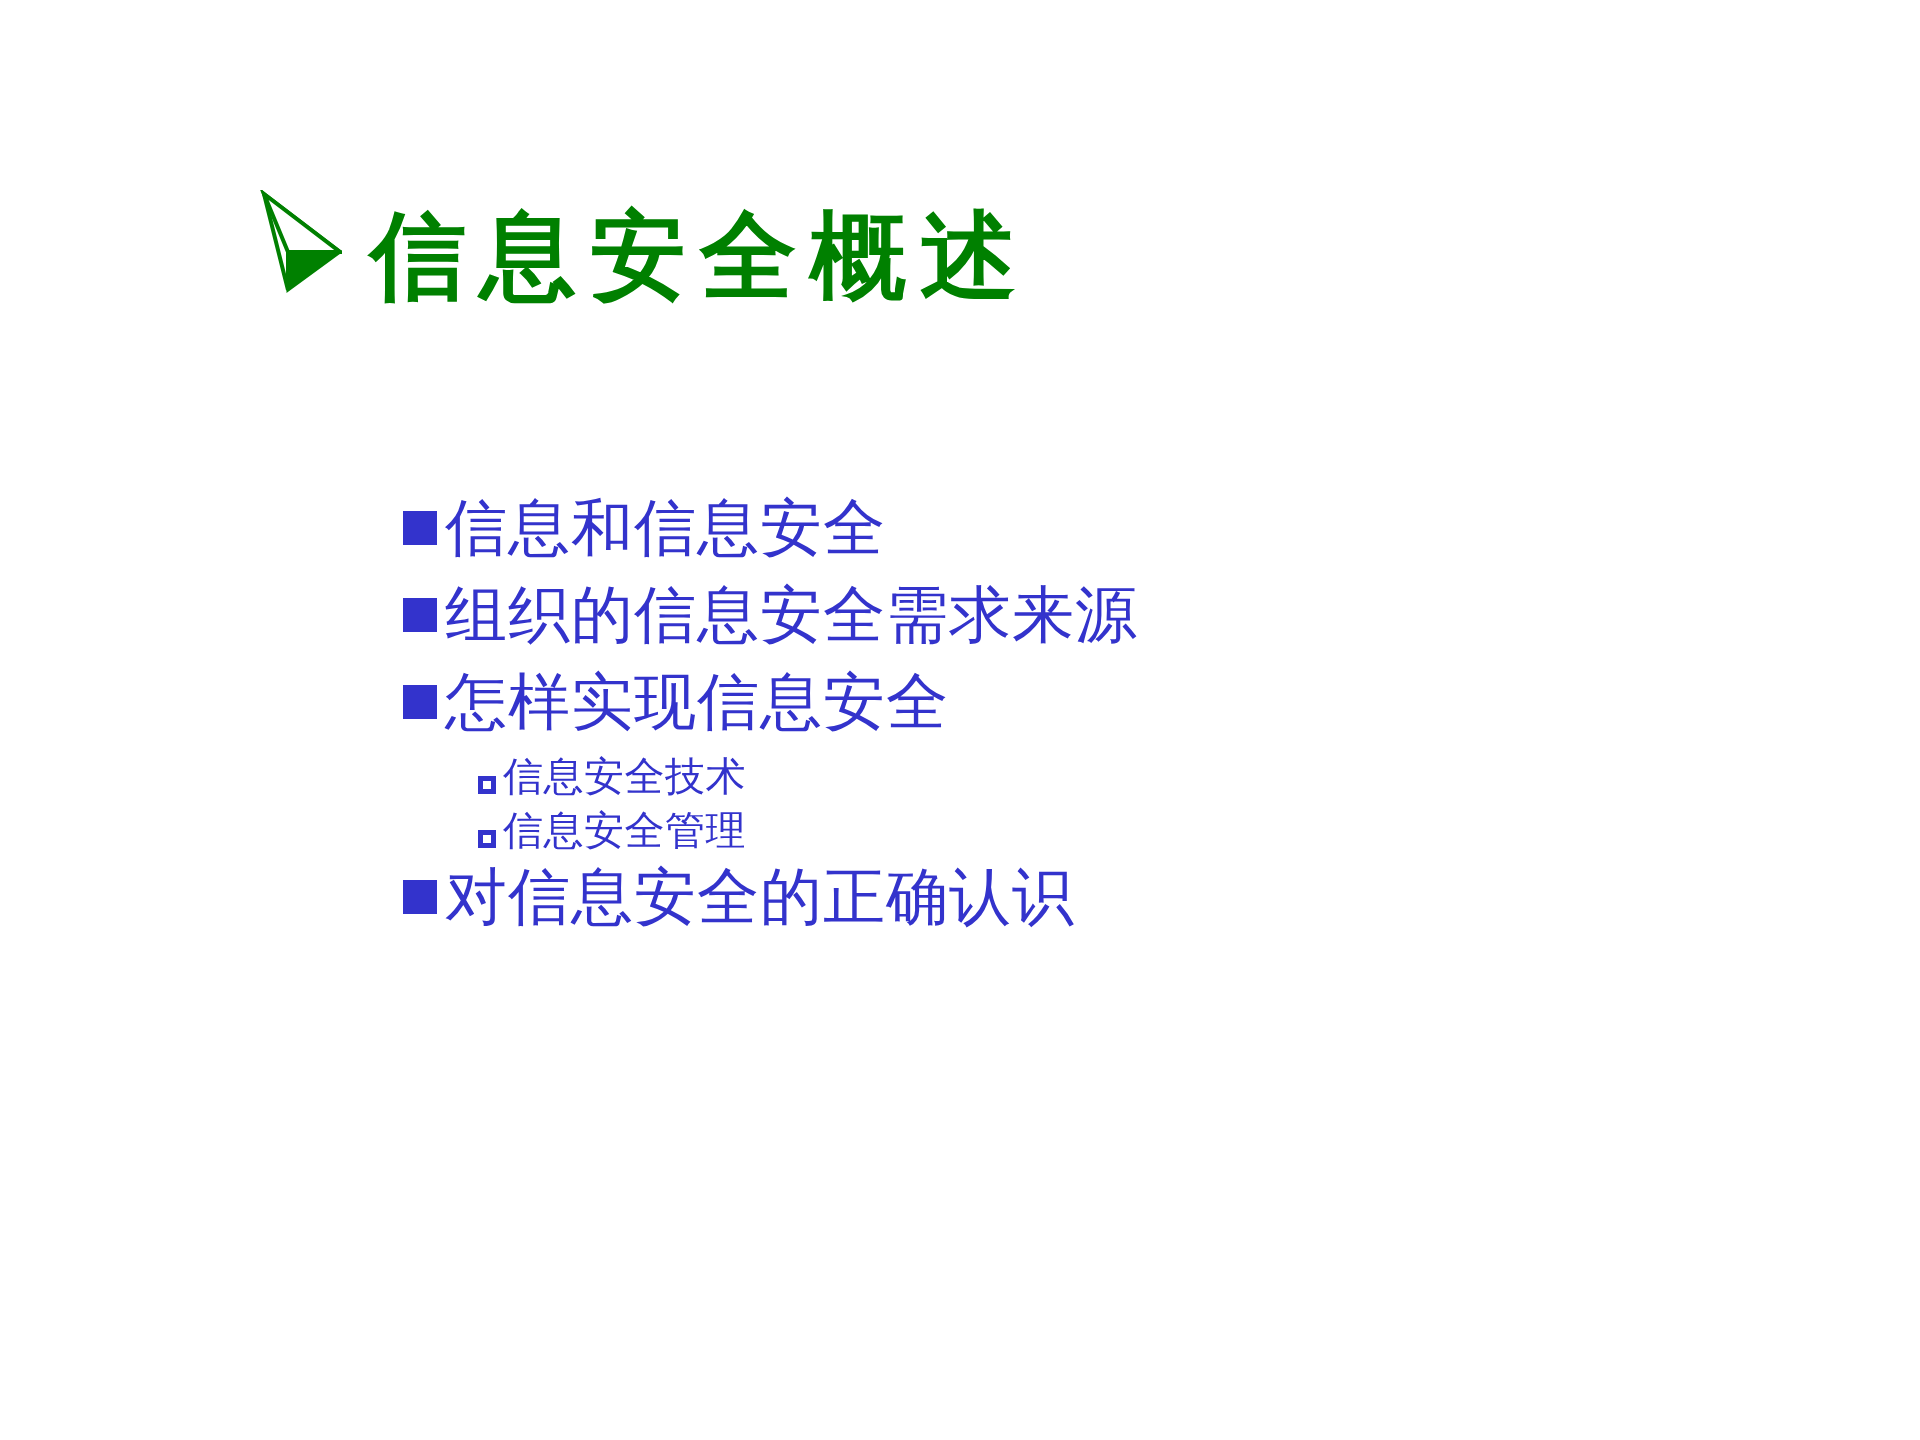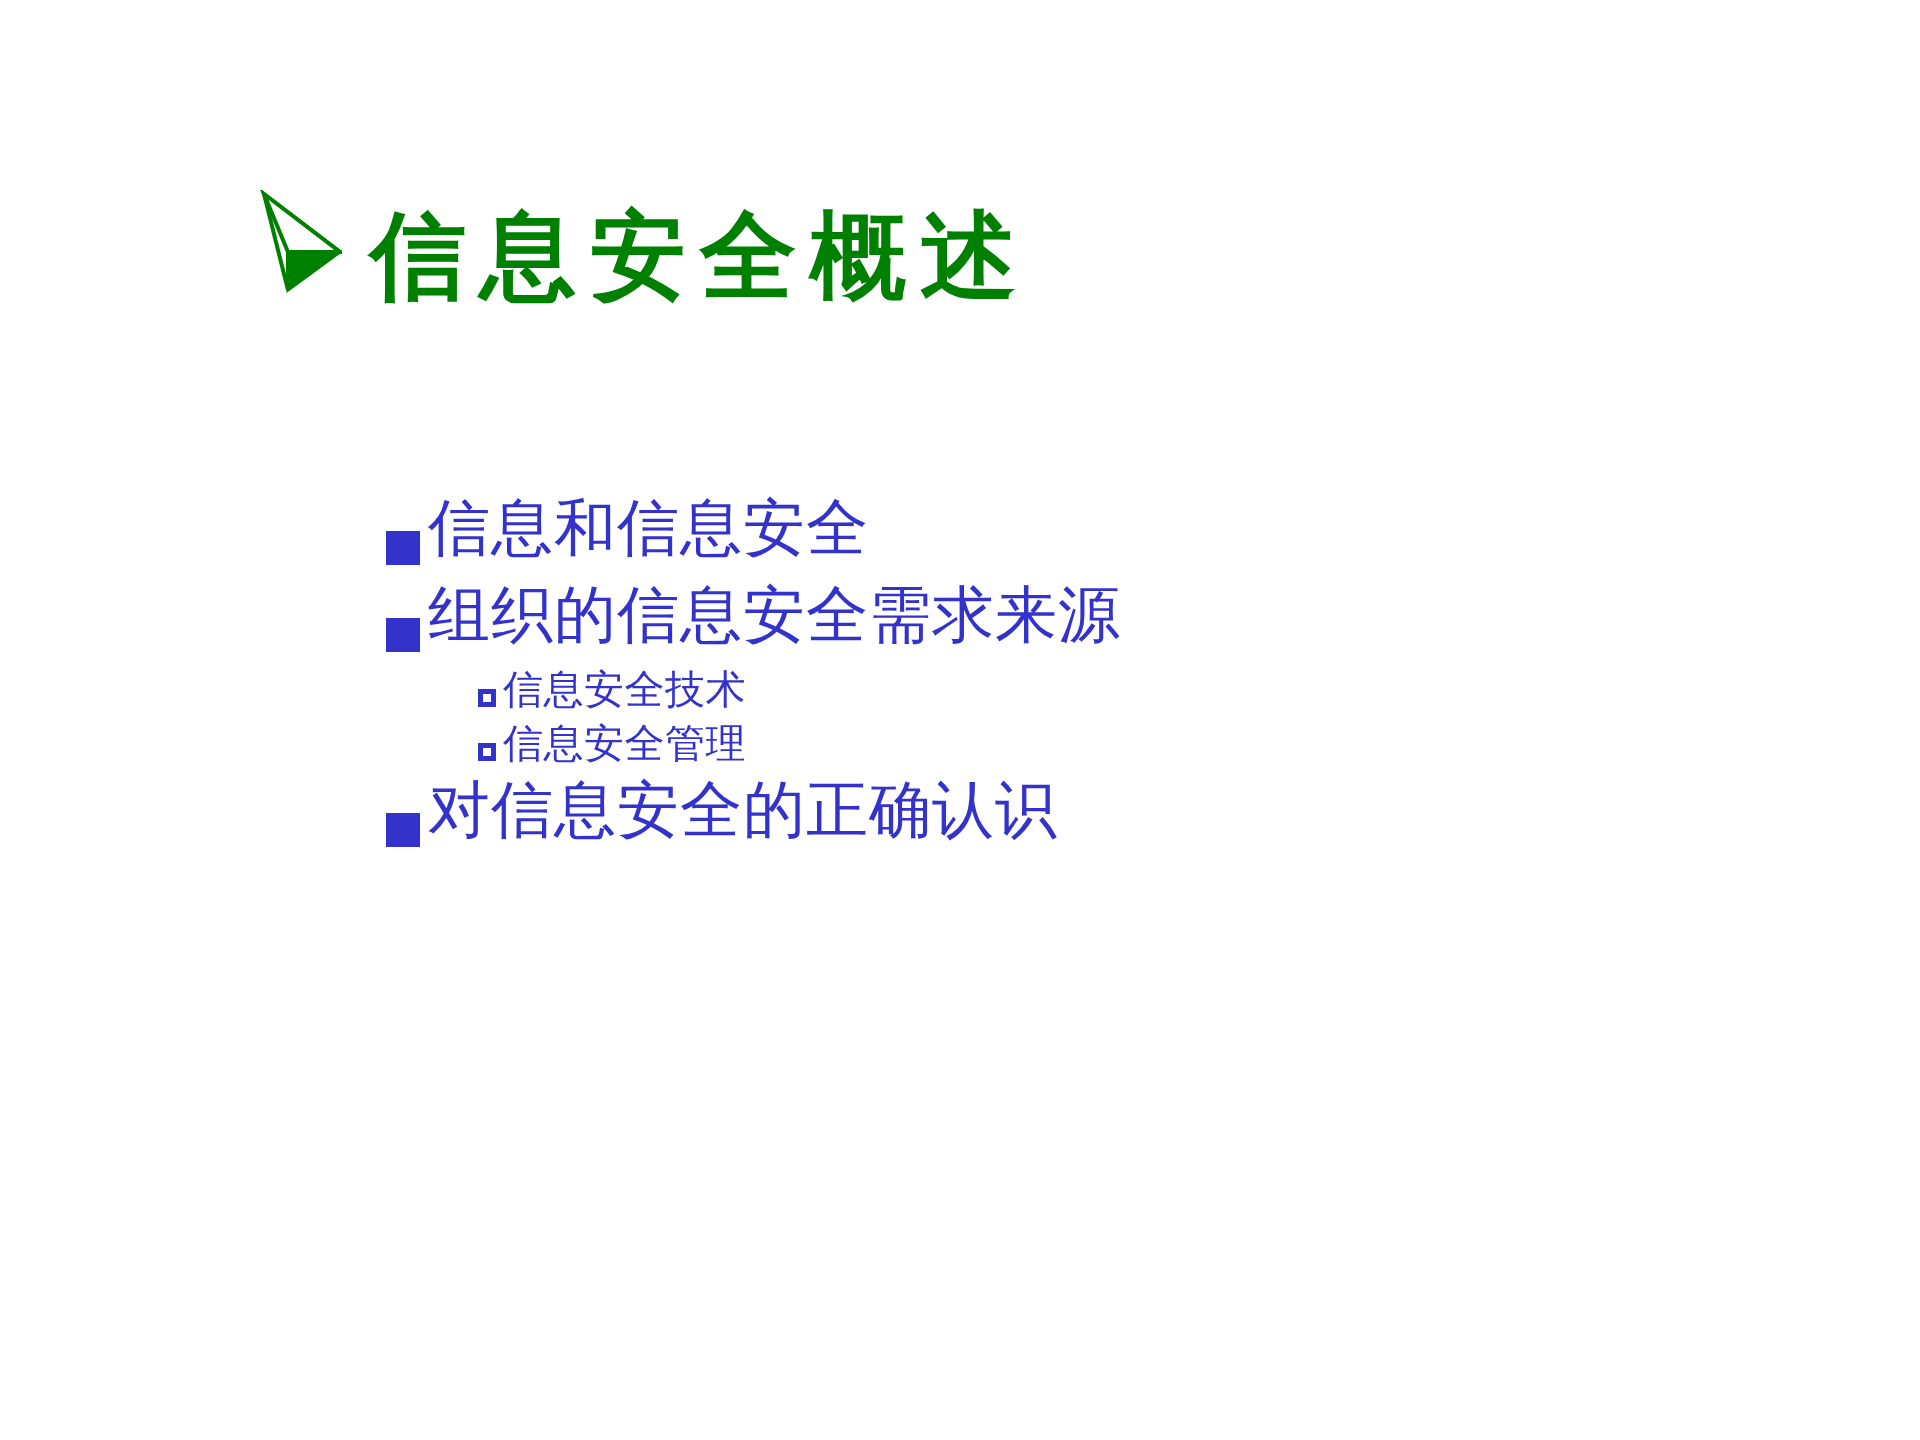--- a/index.html
+++ b/index.html
@@ -56,22 +56,22 @@
   
   .body-list {
     position: absolute;
     left: 386px;
     top: 492px;
     width: 1300px;
   }
 
   .bullet-l1 {
     display: flex;
-    align-items: flex-end;
-    margin: 0 0 14px 0;
+    align-items: flex-start;
+    margin: 0 0 14px 17px;
     white-space: nowrap;
   }
 
   .bullet-l1 .marker {
     flex: 0 0 auto;
     width: 34px;
     height: 34px;
     background: #3333cc;
     margin-top: 19px;
     margin-right: 8px;
@@ -135,20 +135,24 @@
     <div class="bullet-l1">
       <span class="marker"></span>
       <span class="label">信息和信息安全</span>
     </div>
 
     <div class="bullet-l1">
       <span class="marker"></span>
       <span class="label">组织的信息安全需求来源</span>
     </div>
 
+    <div class="bullet-l1">
+      <span class="marker"></span>
+      <span class="label">怎样实现信息安全</span>
+    </div>
 
     <div class="sub-group">
       <div class="bullet-l2">
         <span class="marker-hollow"></span>
         <span class="label">信息安全技术</span>
       </div>
       <div class="bullet-l2">
         <span class="marker-hollow"></span>
         <span class="label">信息安全管理</span>
       </div>

